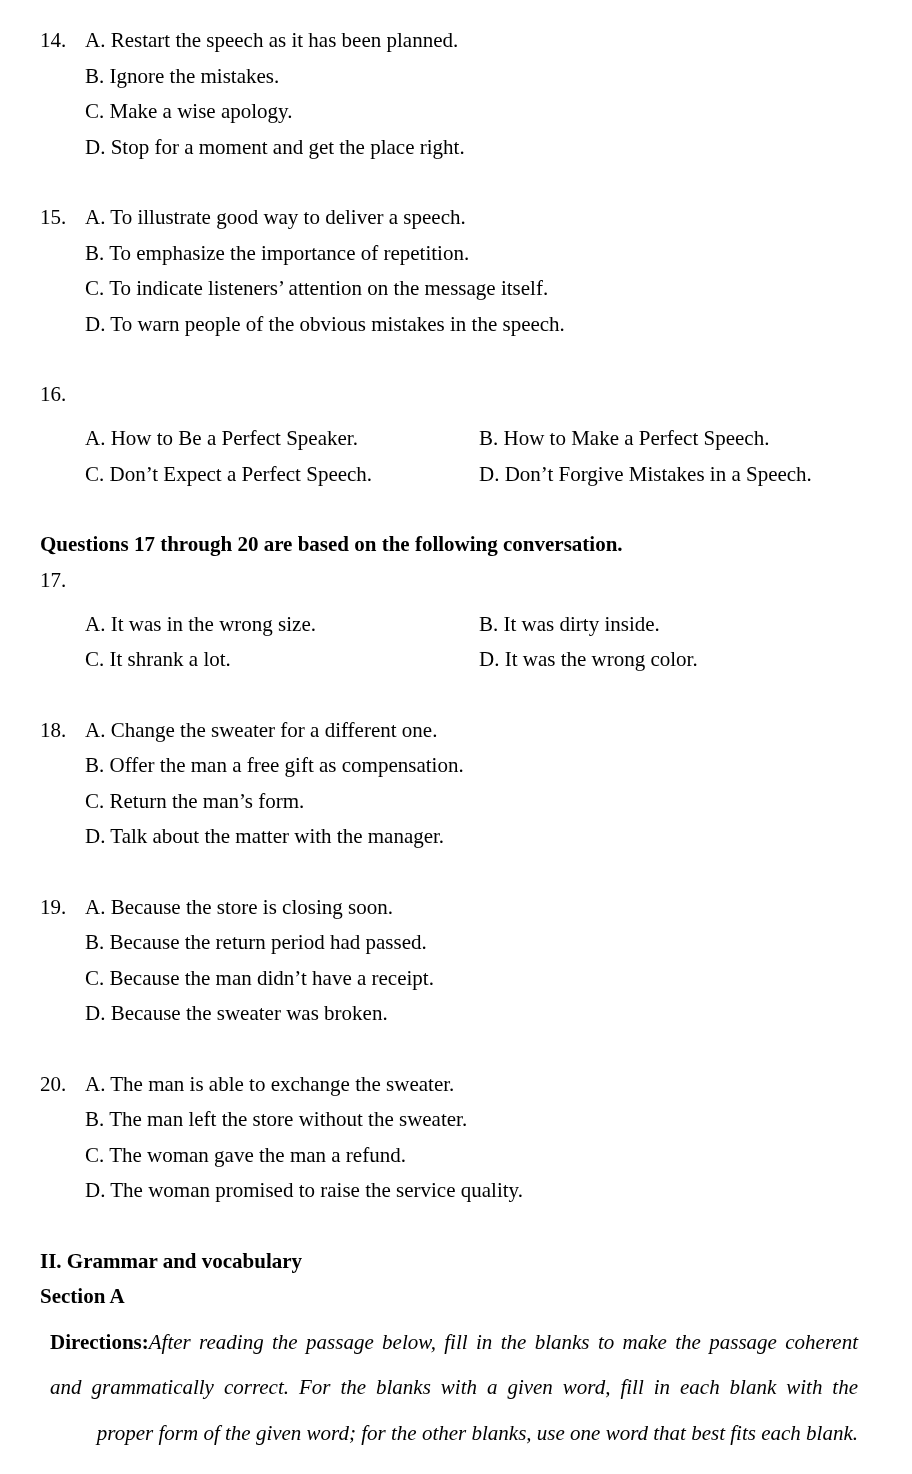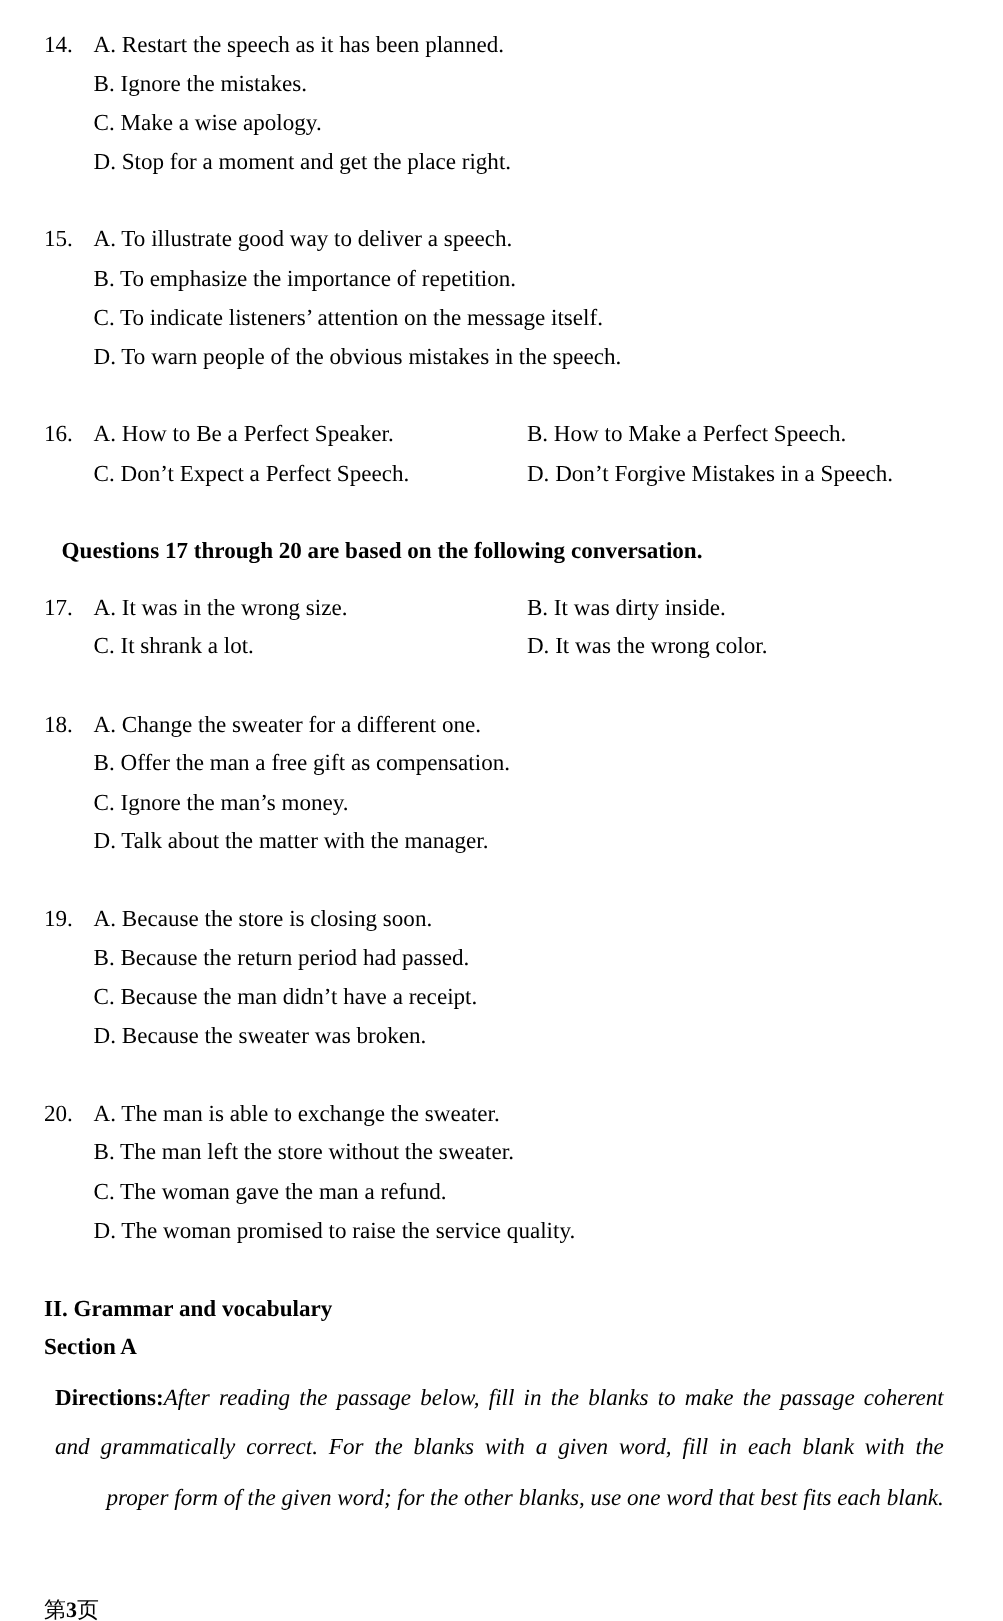--- a/index.html
+++ b/index.html
@@ -28,24 +28,25 @@
     margin: 0 0 35px 0;
   }
   .qnum {
     flex: 0 0 45px;
     width: 45px;
   }
   .opts { flex: 1 1 auto; }
   .opts2 {
     display: grid;
     grid-template-columns: 394px auto;
+    margin-top: 44px;
   }
   .group-heading {
     font-weight: bold;
-    margin: 16px;
+    margin: 0;
   }
   .grammar-title, .section-label {
     font-weight: bold;
     margin: 0;
   }
   .dir-line { margin: 10px; }
   .dir-line i { font-style: italic; }
   .dir-line b { font-style: normal; font-weight: bold; }
   .dir-justify {
     text-align: justify;
@@ -104,21 +105,21 @@
       <div class="opt line">C. It shrank a lot.</div>
       <div class="opt line">D. It was the wrong color.</div>
     </div>
   </section>
 
   <section class="question">
     <span class="qnum line">18.</span>
     <div class="opts">
       <div class="opt line">A. Change the sweater for a different one.</div>
       <div class="opt line">B. Offer the man a free gift as compensation.</div>
-      <div class="opt line">C. Ignore the man’s money.</div>
+      <div class="opt line">C. Return the man’s form.</div>
       <div class="opt line">D. Talk about the matter with the manager.</div>
     </div>
   </section>
 
   <section class="question">
     <span class="qnum line">19.</span>
     <div class="opts">
       <div class="opt line">A. Because the store is closing soon.</div>
       <div class="opt line">B. Because the return period had passed.</div>
       <div class="opt line">C. Because the man didn’t have a receipt.</div>

